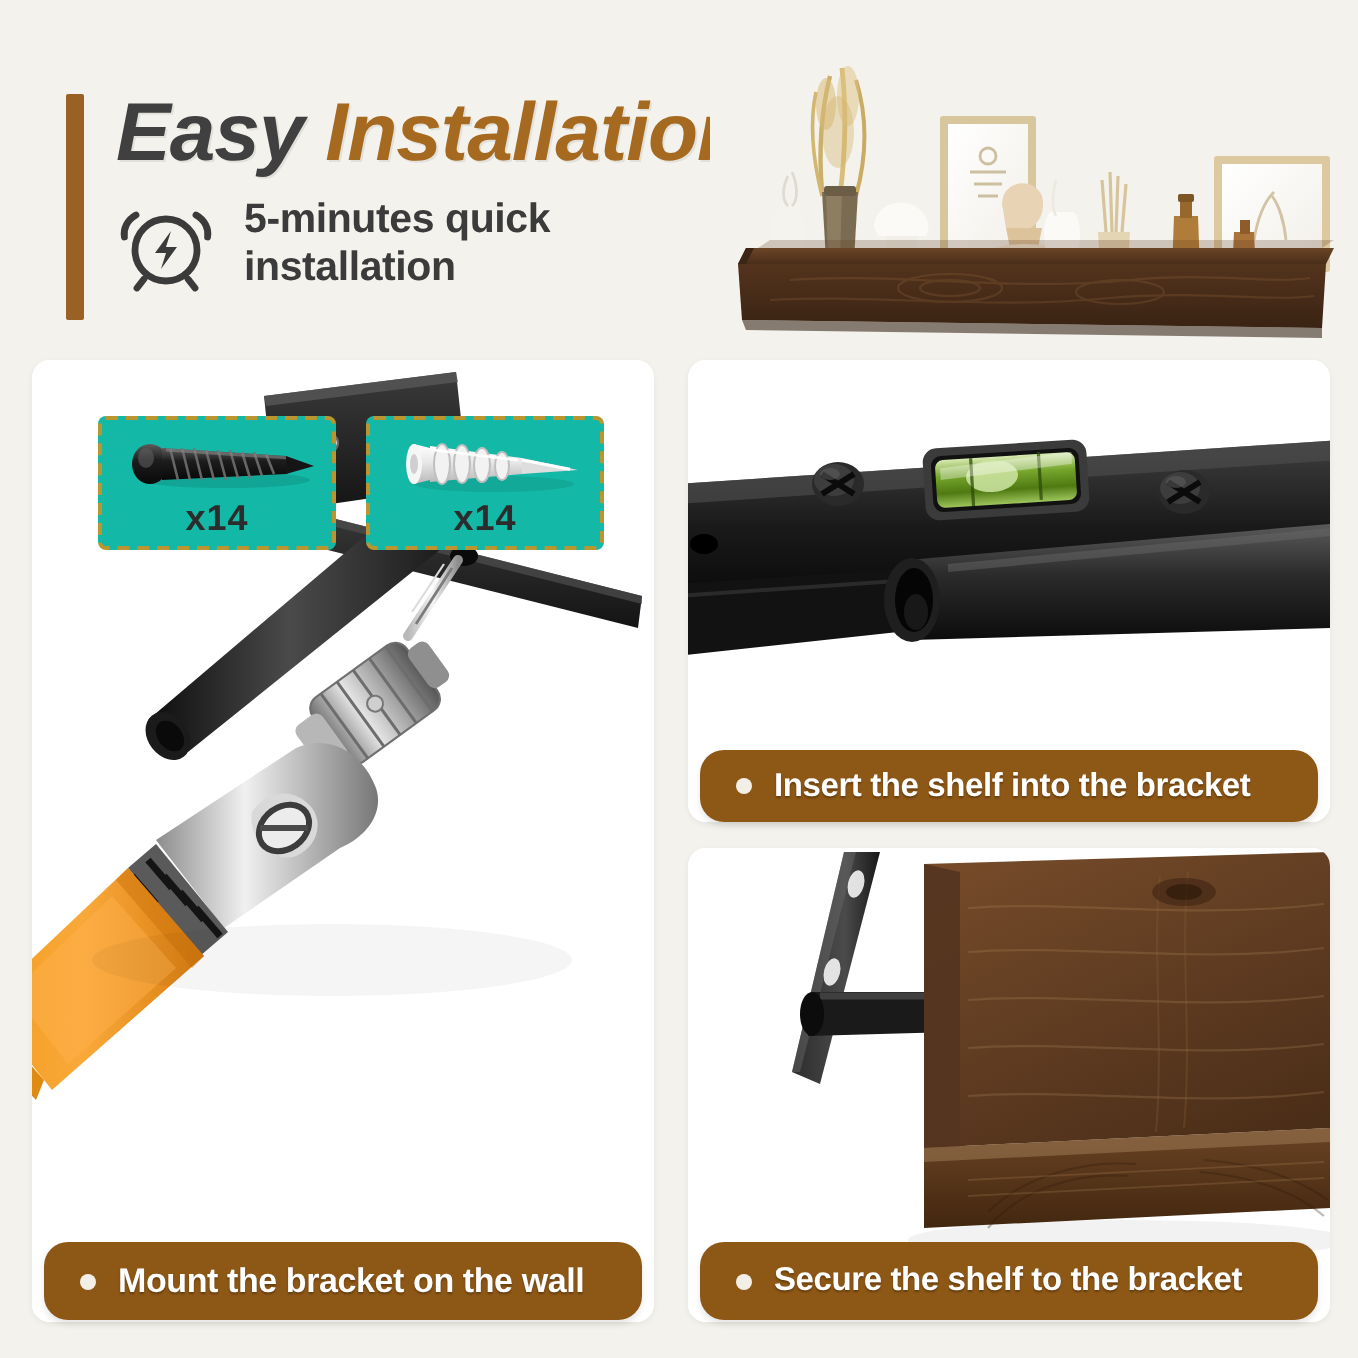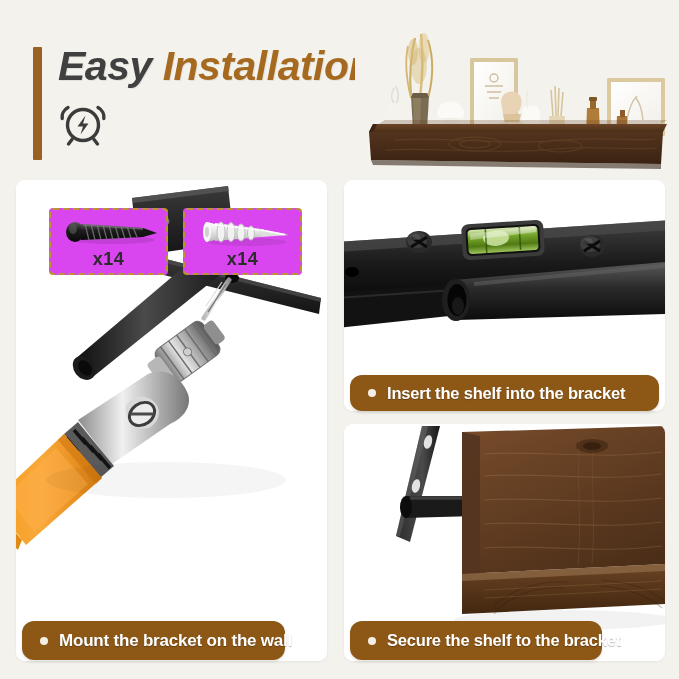--- a/index.html
+++ b/index.html
@@ -57,40 +57,40 @@
 
   
   .caption {
     position: absolute;
     background: #8d5716;
     border-radius: 12px;
     display: flex; align-items: center;
     padding-left: 18px;
     box-shadow: 0 2px 3px rgba(0,0,0,0.10);
   }
-  .cap-left { left: 22px;  top: 621px; width: 263px; height: 39px; }
+  .cap-left { left: 22px;  top: 621px; width: 299px; height: 39px; }
   .cap-tr   { left: 350px; top: 375px; width: 309px; height: 36px; }
-  .cap-br   { left: 350px; top: 621px; width: 252px; height: 39px; }
+  .cap-br   { left: 350px; top: 621px; width: 309px; height: 39px; }
   .cap-dot {
     width: 8px; height: 8px; border-radius: 50%;
     background: #f3efe6; flex: none; margin-right: 11px;
   }
   .cap-text {
     color: #ffffff; font-size: 17px; font-weight: bold;
     letter-spacing: -0.2px; white-space: nowrap;
     text-shadow: 0 1px 1px rgba(0,0,0,0.28);
   }
   .cap-tr .cap-text, .cap-br .cap-text { font-size: 16.5px; }
 
   
   .hw-box {
     position: absolute;
     border: 2px dashed #b9962f;
     border-radius: 4px;
-    background: #d946ef;
+    background: #14b8a6;
   }
   .hw-1 { left: 49px;  top: 208px; width: 119px; height: 67px; }
   .hw-2 { left: 183px; top: 208px; width: 119px; height: 67px; }
   .hw-art { position: absolute; left: 0; top: 2px; width: 100%; height: 40px; }
   .hw-count {
     position: absolute; left: 0; bottom: 3px; width: 100%;
     text-align: center; font-size: 18px; font-weight: bold;
     color: #2c2c2c; letter-spacing: 0.5px;
   }
 </style>
@@ -114,20 +114,24 @@
           <g fill="none" stroke="#3b3b3b" stroke-width="3.4" stroke-linecap="round">
             <circle cx="25" cy="28" r="15.5"></circle>
             <path d="M10 10.5 C5.5 13 3.5 17.5 4.2 21.5"></path>
             <path d="M40 10.5 C44.5 13 46.5 17.5 45.8 21.5"></path>
             <path d="M14 42.5 L10.5 47"></path>
             <path d="M36 42.5 L39.5 47"></path>
           </g>
           <path d="M27.5 18.5 L19.5 29.5 L25 29.5 L22.5 37.5 L30.5 26.5 L25 26.5 Z" fill="#3b3b3b"></path>
         </svg>
       </span>
+      <div class="subtitle">
+        <div>5-minutes quick</div>
+        <div>installation</div>
+      </div>
     </div>
 
     <div class="shelf-photo">
       <svg viewBox="0 0 318 160" width="318" height="160">
         <defs>
           <linearGradient id="woodTop" x1="0" y1="0" x2="0" y2="1">
             <stop offset="0%" stop-color="#6b4527"></stop>
               <stop offset="100%" stop-color="#4a2e19"></stop>
           </linearGradient>
           <linearGradient id="woodFront" x1="0" y1="0" x2="0" y2="1">

